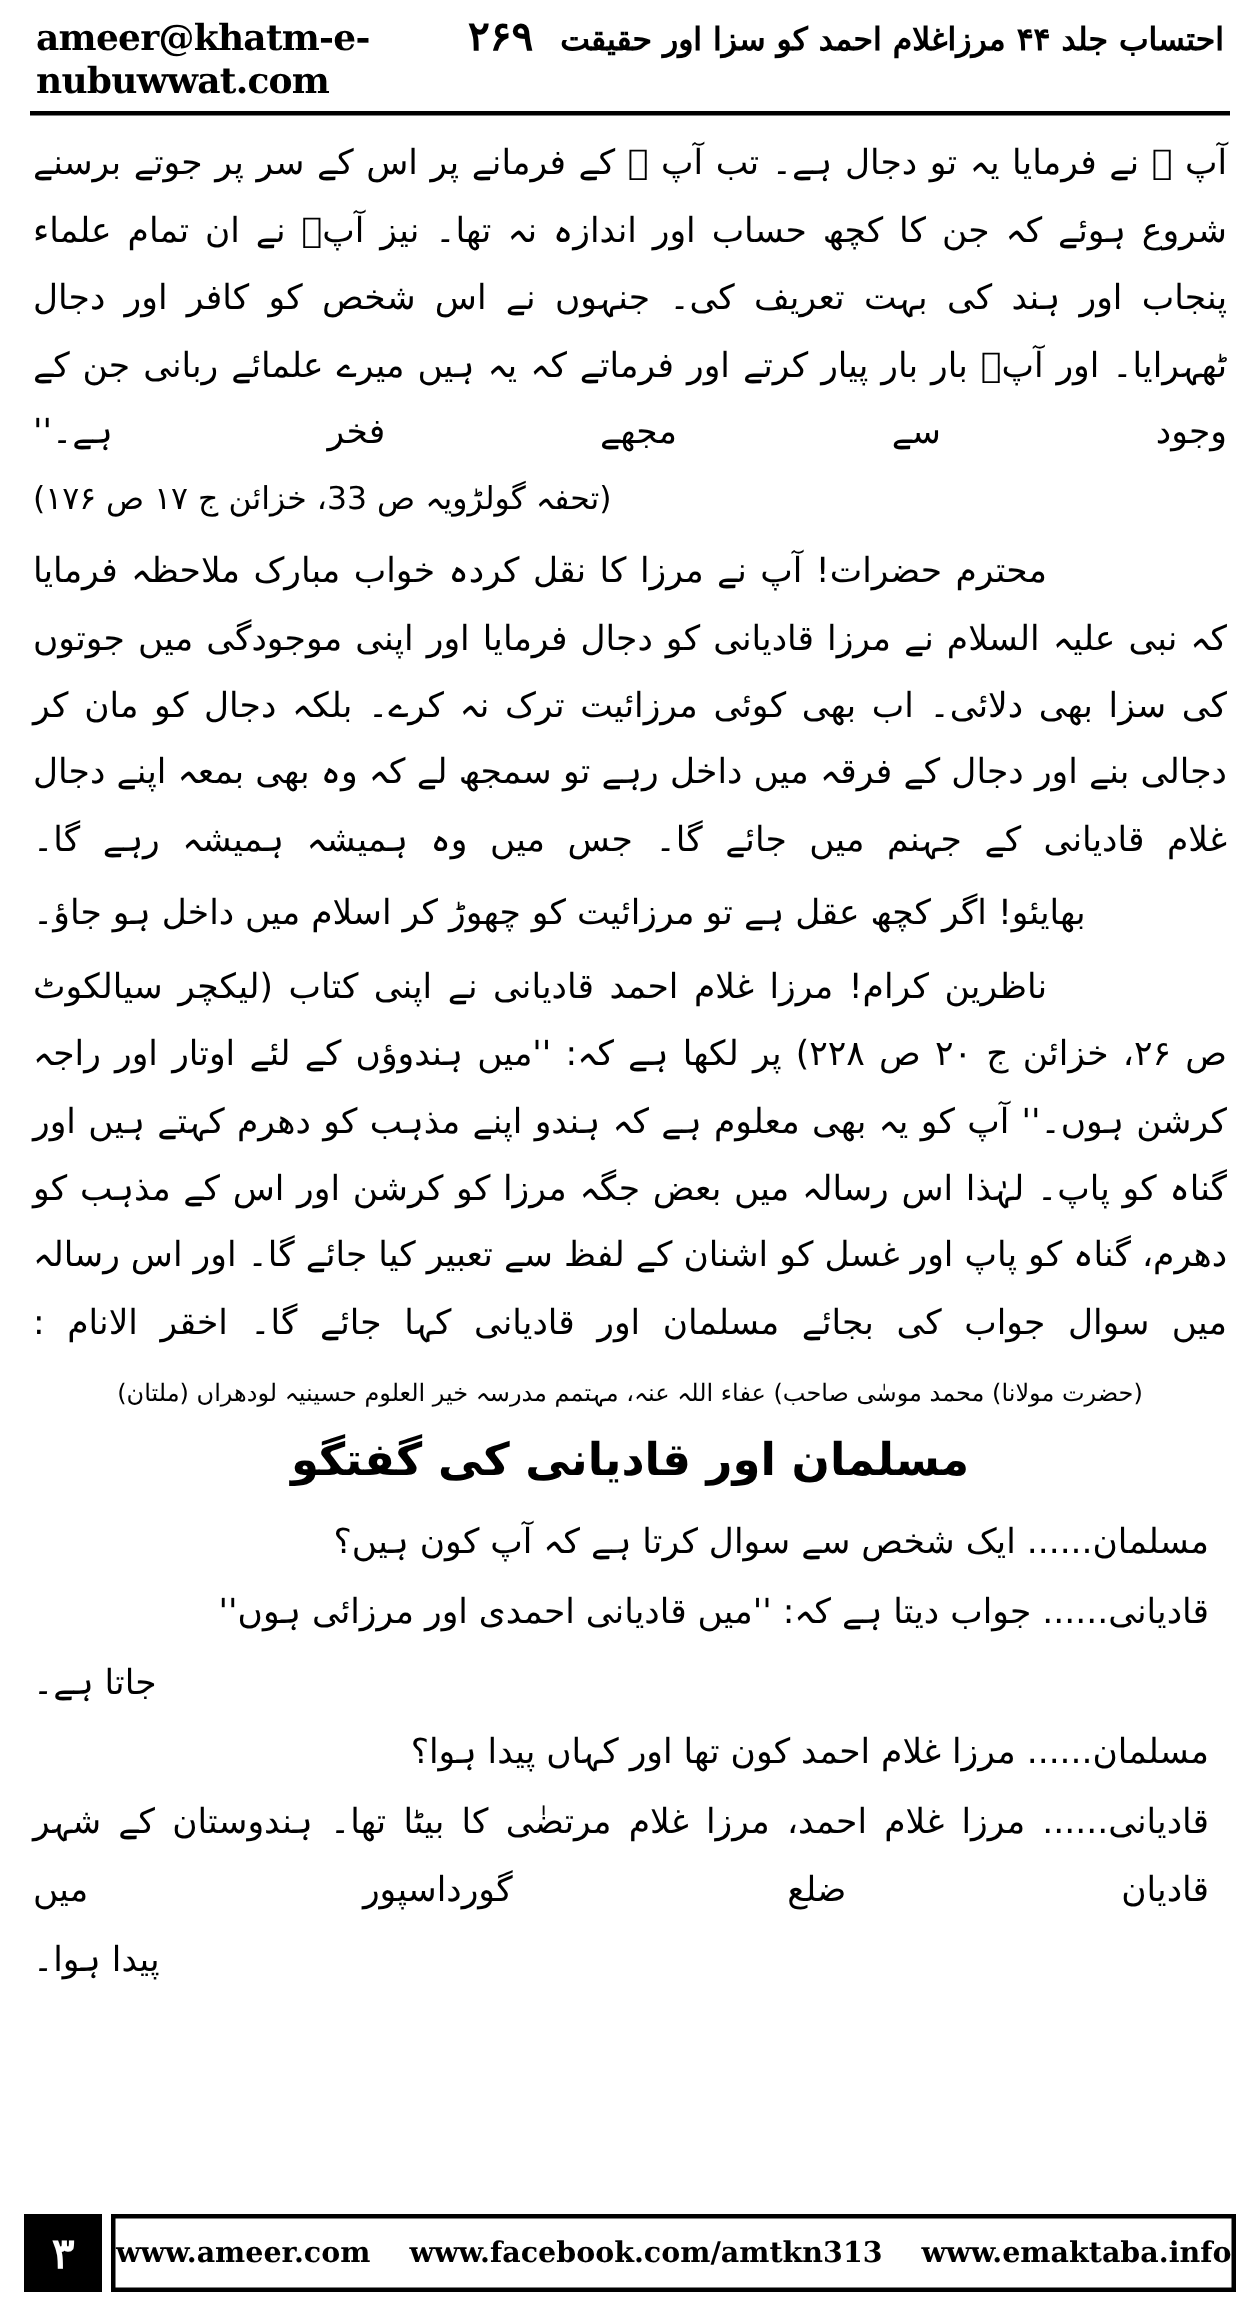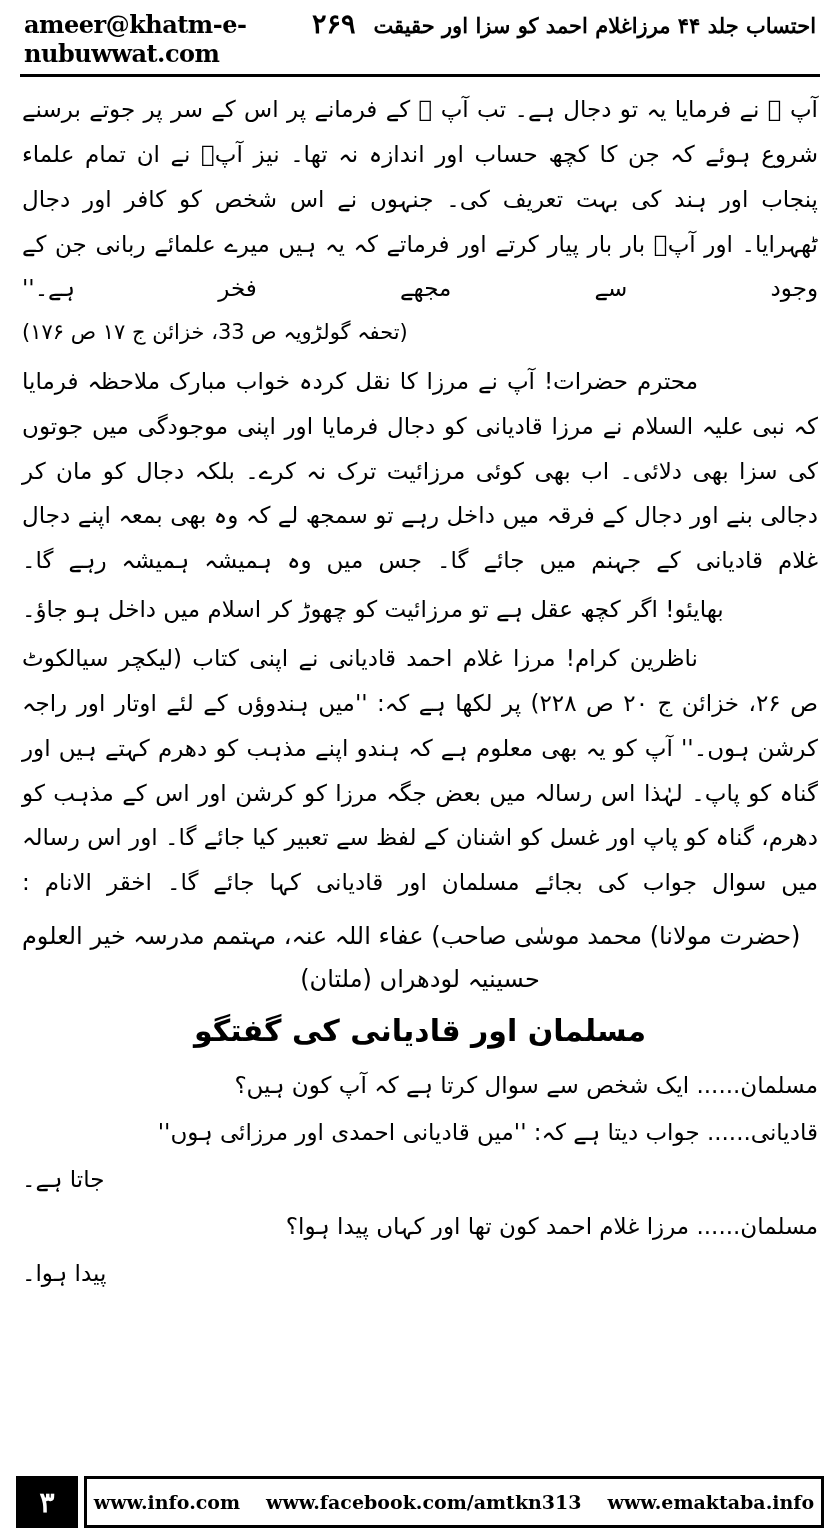--- a/index.html
+++ b/index.html
@@ -89,42 +89,42 @@
     line-height: 1.7;
   }
   .left-align {
     text-align: right;
     text-align-last: left;
   }
   .attrib {
     direction: rtl;
     text-align: left;
     text-align-last: center;
-    font-size: 24px;
+    font-size: 16px;
     line-height: 1.8;
     margin: 10px 0 6px 0;
   }
 
   
   .dialogue-heading {
     direction: rtl;
     text-align: center;
     font-size: 30px;
     font-weight: 700;
     margin: 6px 0 8px 0;
     line-height: 1.6;
   }
   .dialogue {
     direction: rtl;
     font-size: 23px;
     line-height: 1.95;
     padding: 0 6px;
   }
   .dialogue .qa {
-    margin: 0 0 2px 0;
+    margin: 0 12px 2px 0;
     direction: rtl;
     text-align: justify;
     text-align-last: right;
   }
   .dialogue .qa.wrap-just {
     text-align-last: justify;
   }
   .dialogue .cont {
     direction: rtl;
     text-align: left;
@@ -202,25 +202,26 @@
   <div class="dialogue">
     <p class="qa">مسلمان...... ایک شخص سے سوال کرتا ہے کہ آپ کون ہیں؟</p>
 
     <p class="qa">قادیانی...... جواب دیتا ہے کہ: ''میں قادیانی احمدی اور مرزائی ہوں''</p>
 
 
     <p class="cont">جاتا ہے۔</p>
 
     <p class="qa">مسلمان...... مرزا غلام احمد کون تھا اور کہاں پیدا ہوا؟</p>
 
+    <p class="qa wrap-just">قادیانی...... مرزا غلام احمد، مرزا غلام مرتضٰی کا بیٹا تھا۔ ہندوستان کے شہر قادیان ضلع گورداسپور میں</p>
     <p class="cont">پیدا ہوا۔</p>
   </div>
 
   <div class="footer">
     <div class="footer-pagebox">۳</div>
     <div class="footer-links">
-      <span class="nowrap">www.info.com</span>
+      <span class="nowrap">www.ameer.com</span>
       <span class="nowrap">www.facebook.com/amtkn313</span>
       <span class="nowrap">www.emaktaba.info</span>
     </div>
   </div>
 
 </div>
 
 </body></html>

